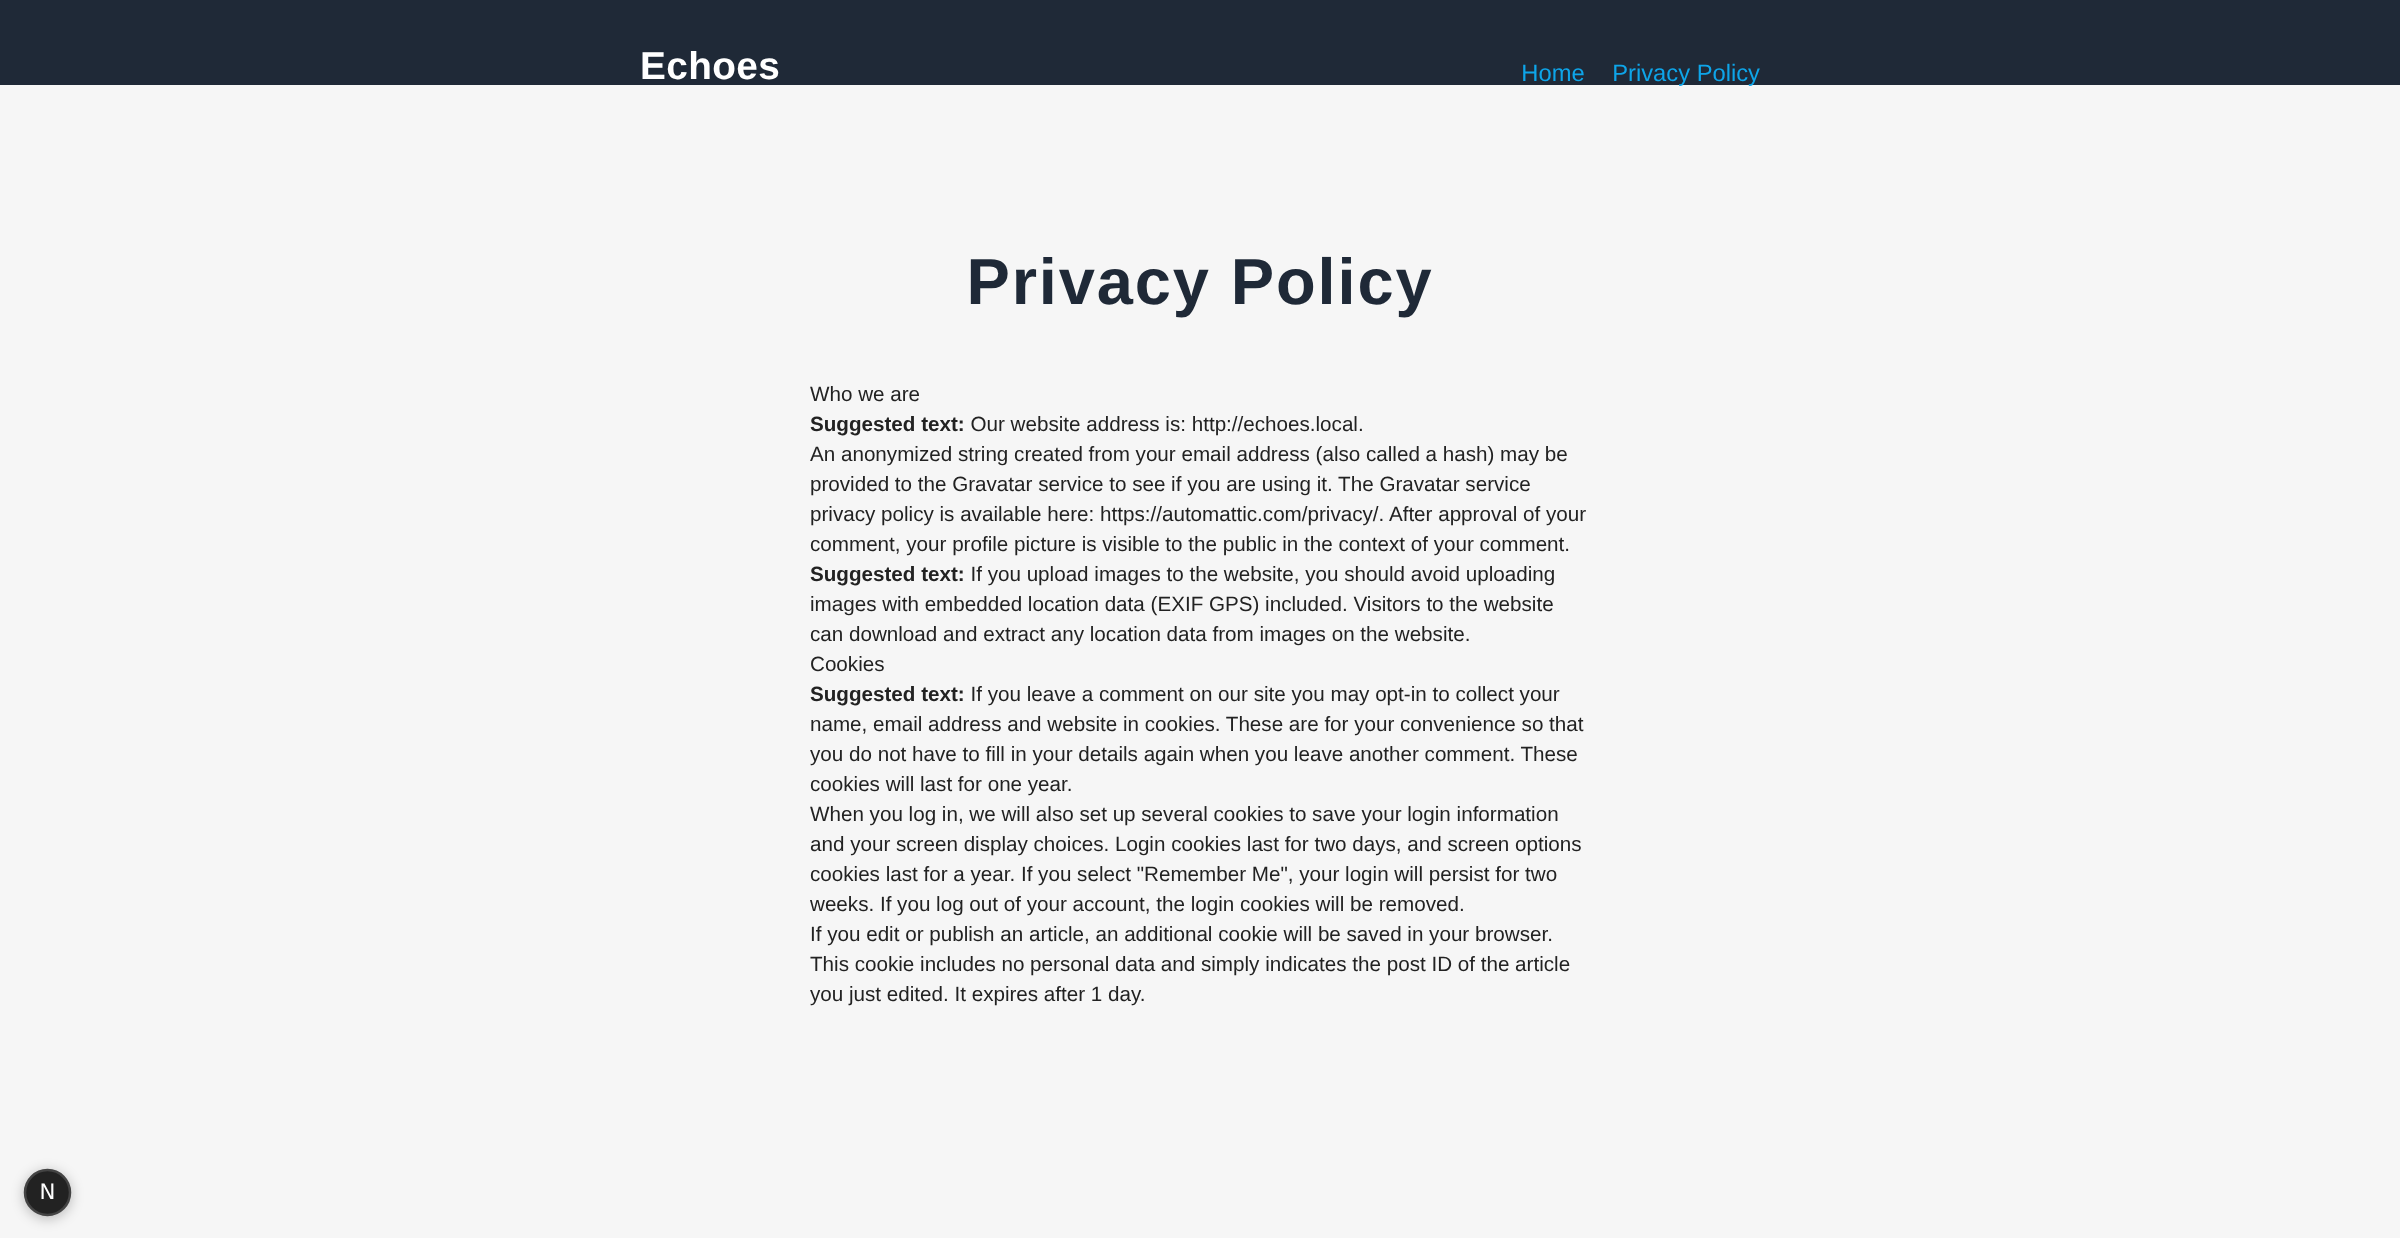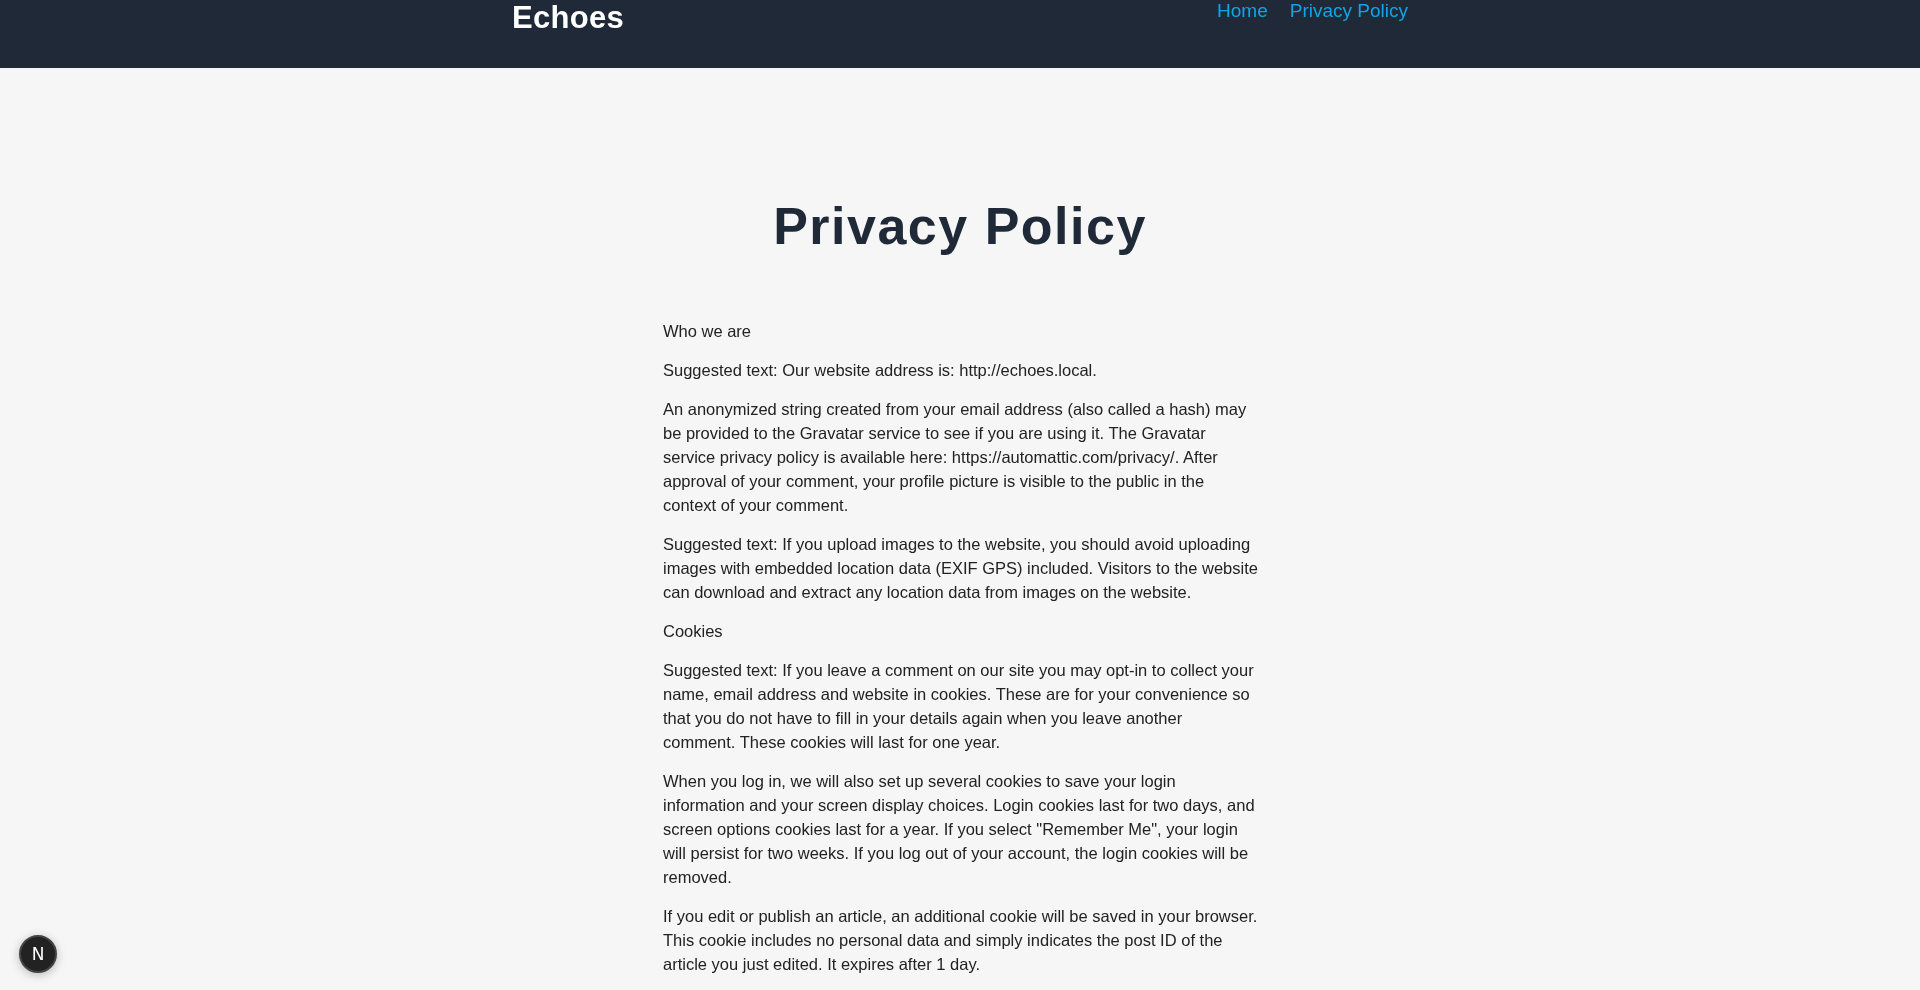--- a/index.html
+++ b/index.html
@@ -8,42 +8,42 @@
       background: #f6f6f6;
       font-family: "Liberation Sans", sans-serif;
       color: #1f2937;
     }
     .header {
       height: 68px; background: #1f2937;
       position: relative;
     }
     .header-inner {
       position: absolute; left: 512px; right: 512px; top: 0; height: 71px;
-      display: flex; align-items: flex-start; justify-content: space-between;
+      display: flex; align-items: flex-end; justify-content: space-between;
     }
     .logo {
       color: #fff; font-weight: bold; font-size: 31px; text-decoration: none;
       letter-spacing: 0.3px;
     }
     .nav { display: flex; gap: 22px; }
     .nav a {
       color: #0ea5e9; font-size: 19px; text-decoration: none;
     }
     .main { position: relative; }
     .page-title {
       position: absolute; top: 128px; left: 0; width: 1920px;
       text-align: center; font-size: 52px; font-weight: bold;
       letter-spacing: 1.5px; color: #1f2937;
     }
     .content {
       position: absolute; top: 236px; left: 648px; width: 626px;
       font-size: 16.5px; line-height: 24px; color: #222;
     }
-    .content p { margin: 15px; }
-    .content strong { font-weight: normal; }
+    .content p { margin: 0; }
+    .content strong { font-weight: bold; }
     .fab {
       position: fixed; left: 19px; top: 935px;
       width: 38px; height: 38px; border-radius: 50%;
       background: #222; border: 2px solid #444;
       box-shadow: 0 2px 10px rgba(0,0,0,0.25);
       color: #fff; display: flex; align-items: center; justify-content: center;
       font-size: 17px; font-family: "DejaVu Sans", sans-serif;
     }
   </style>
 </head>

